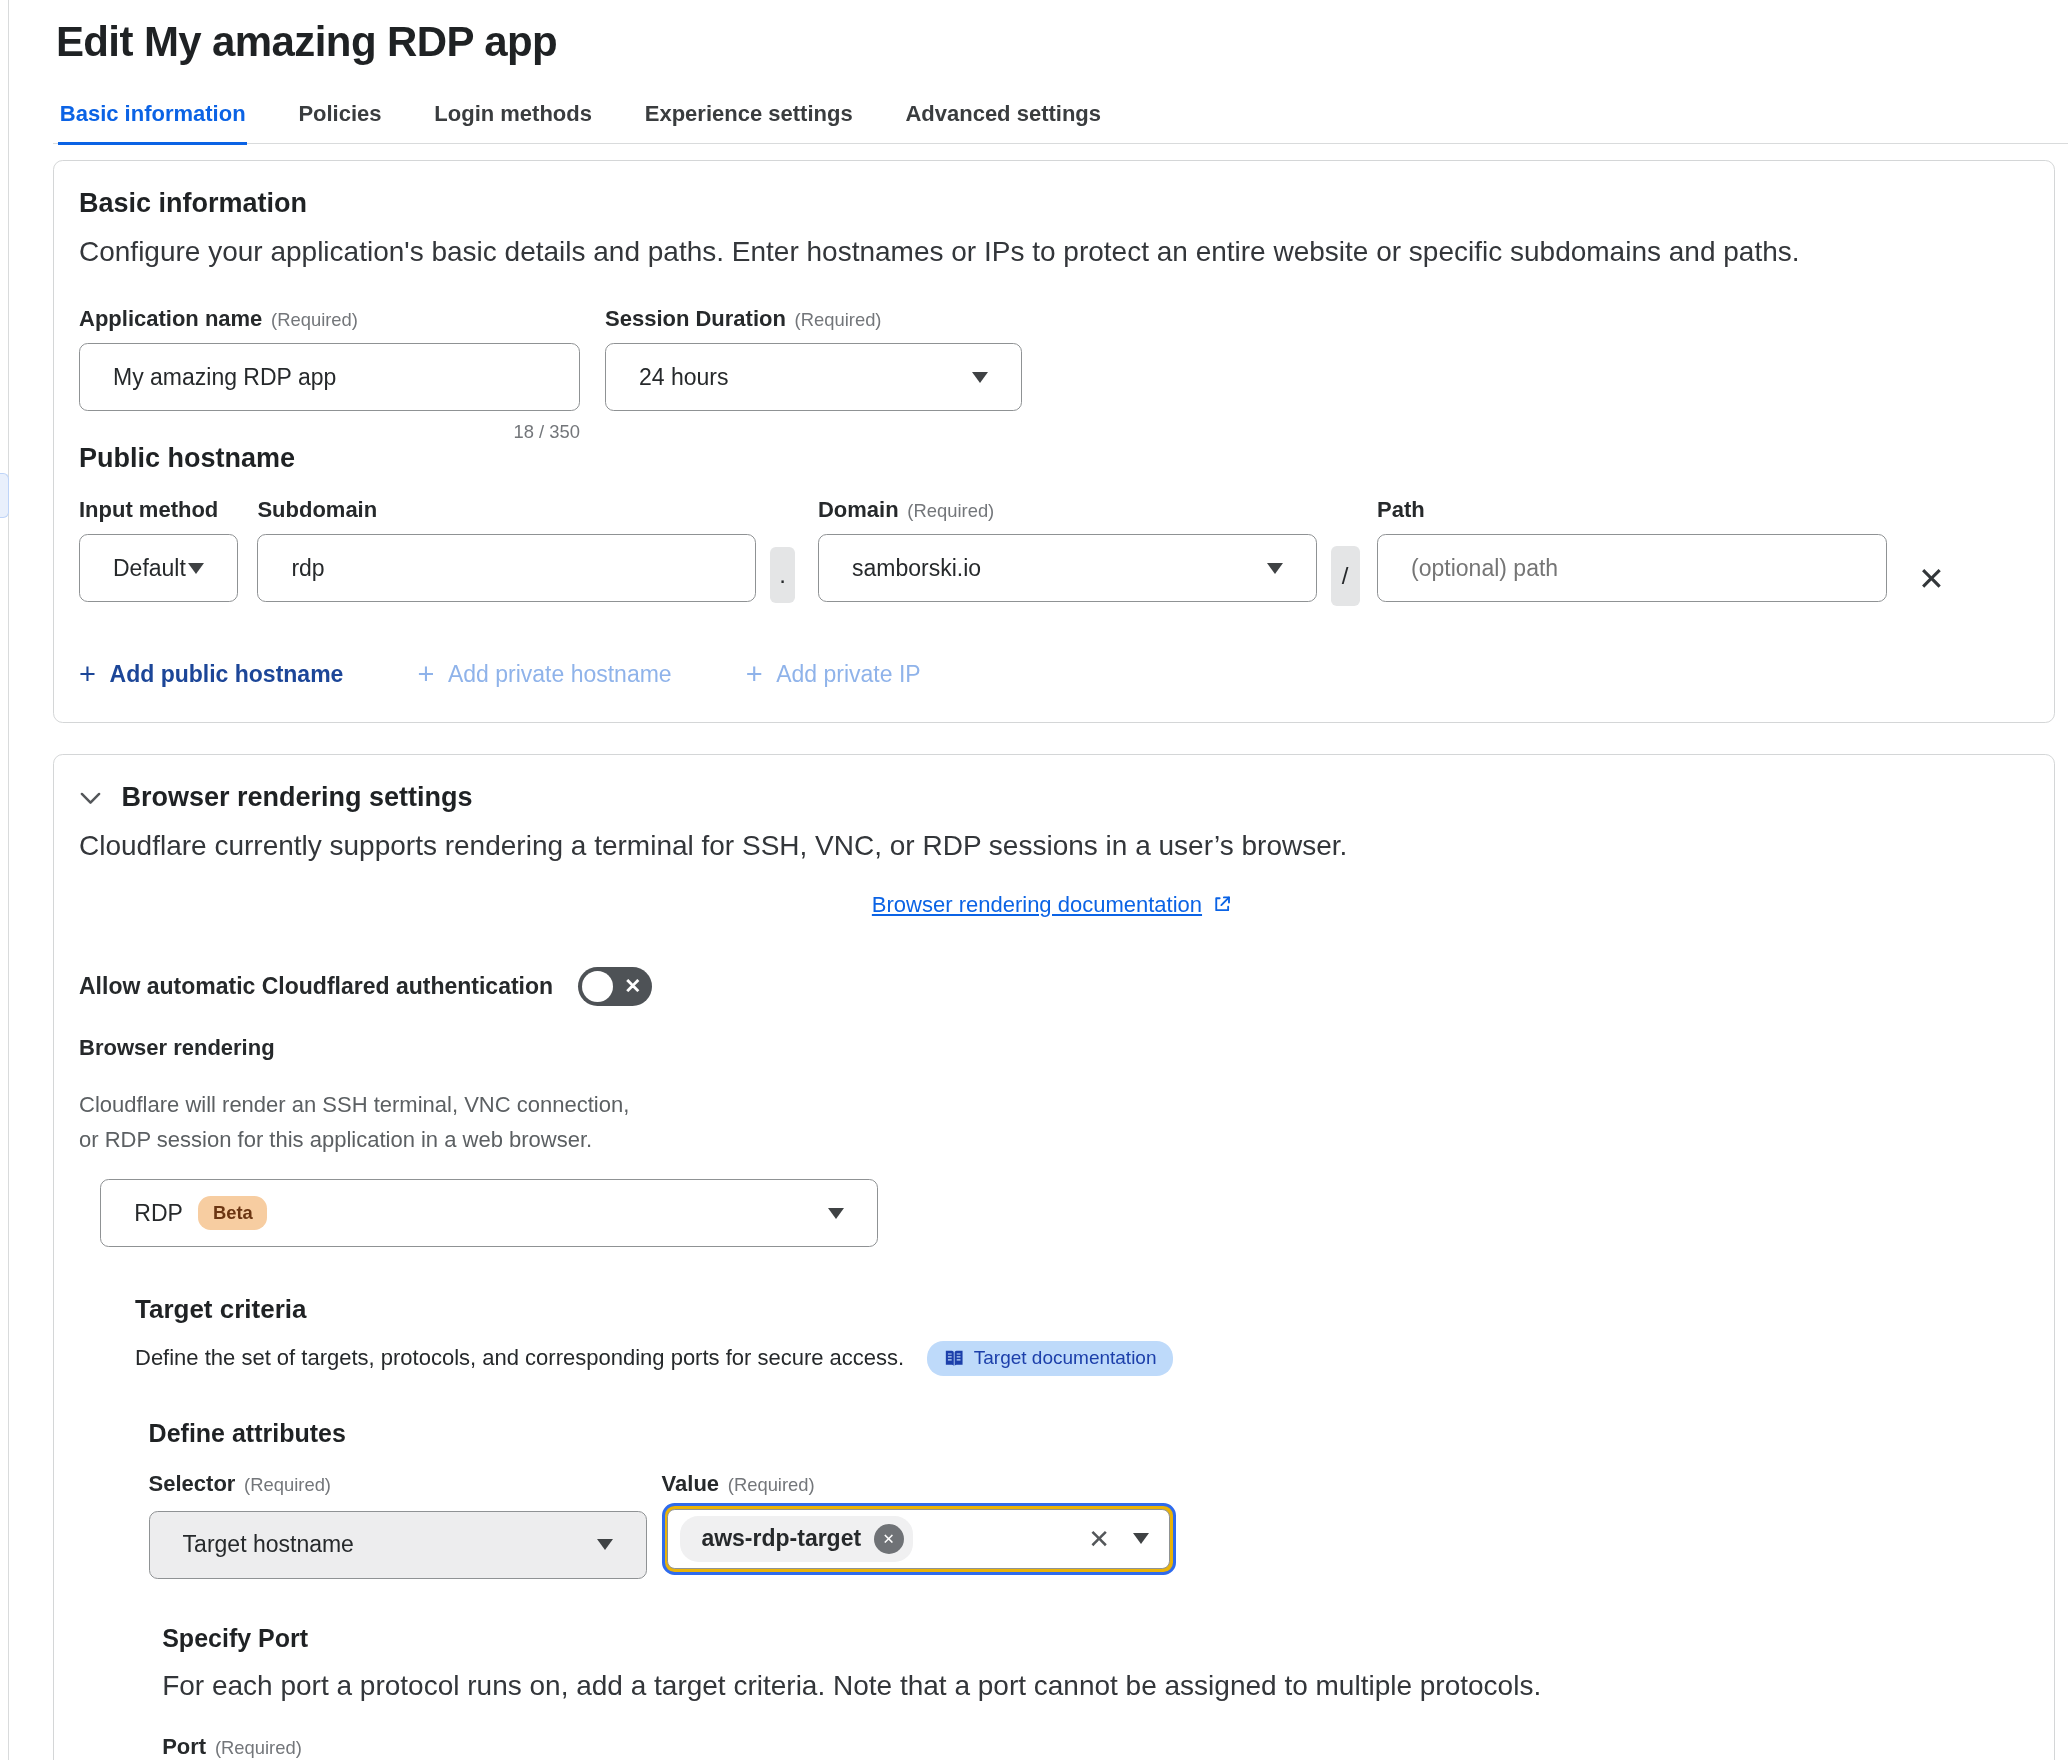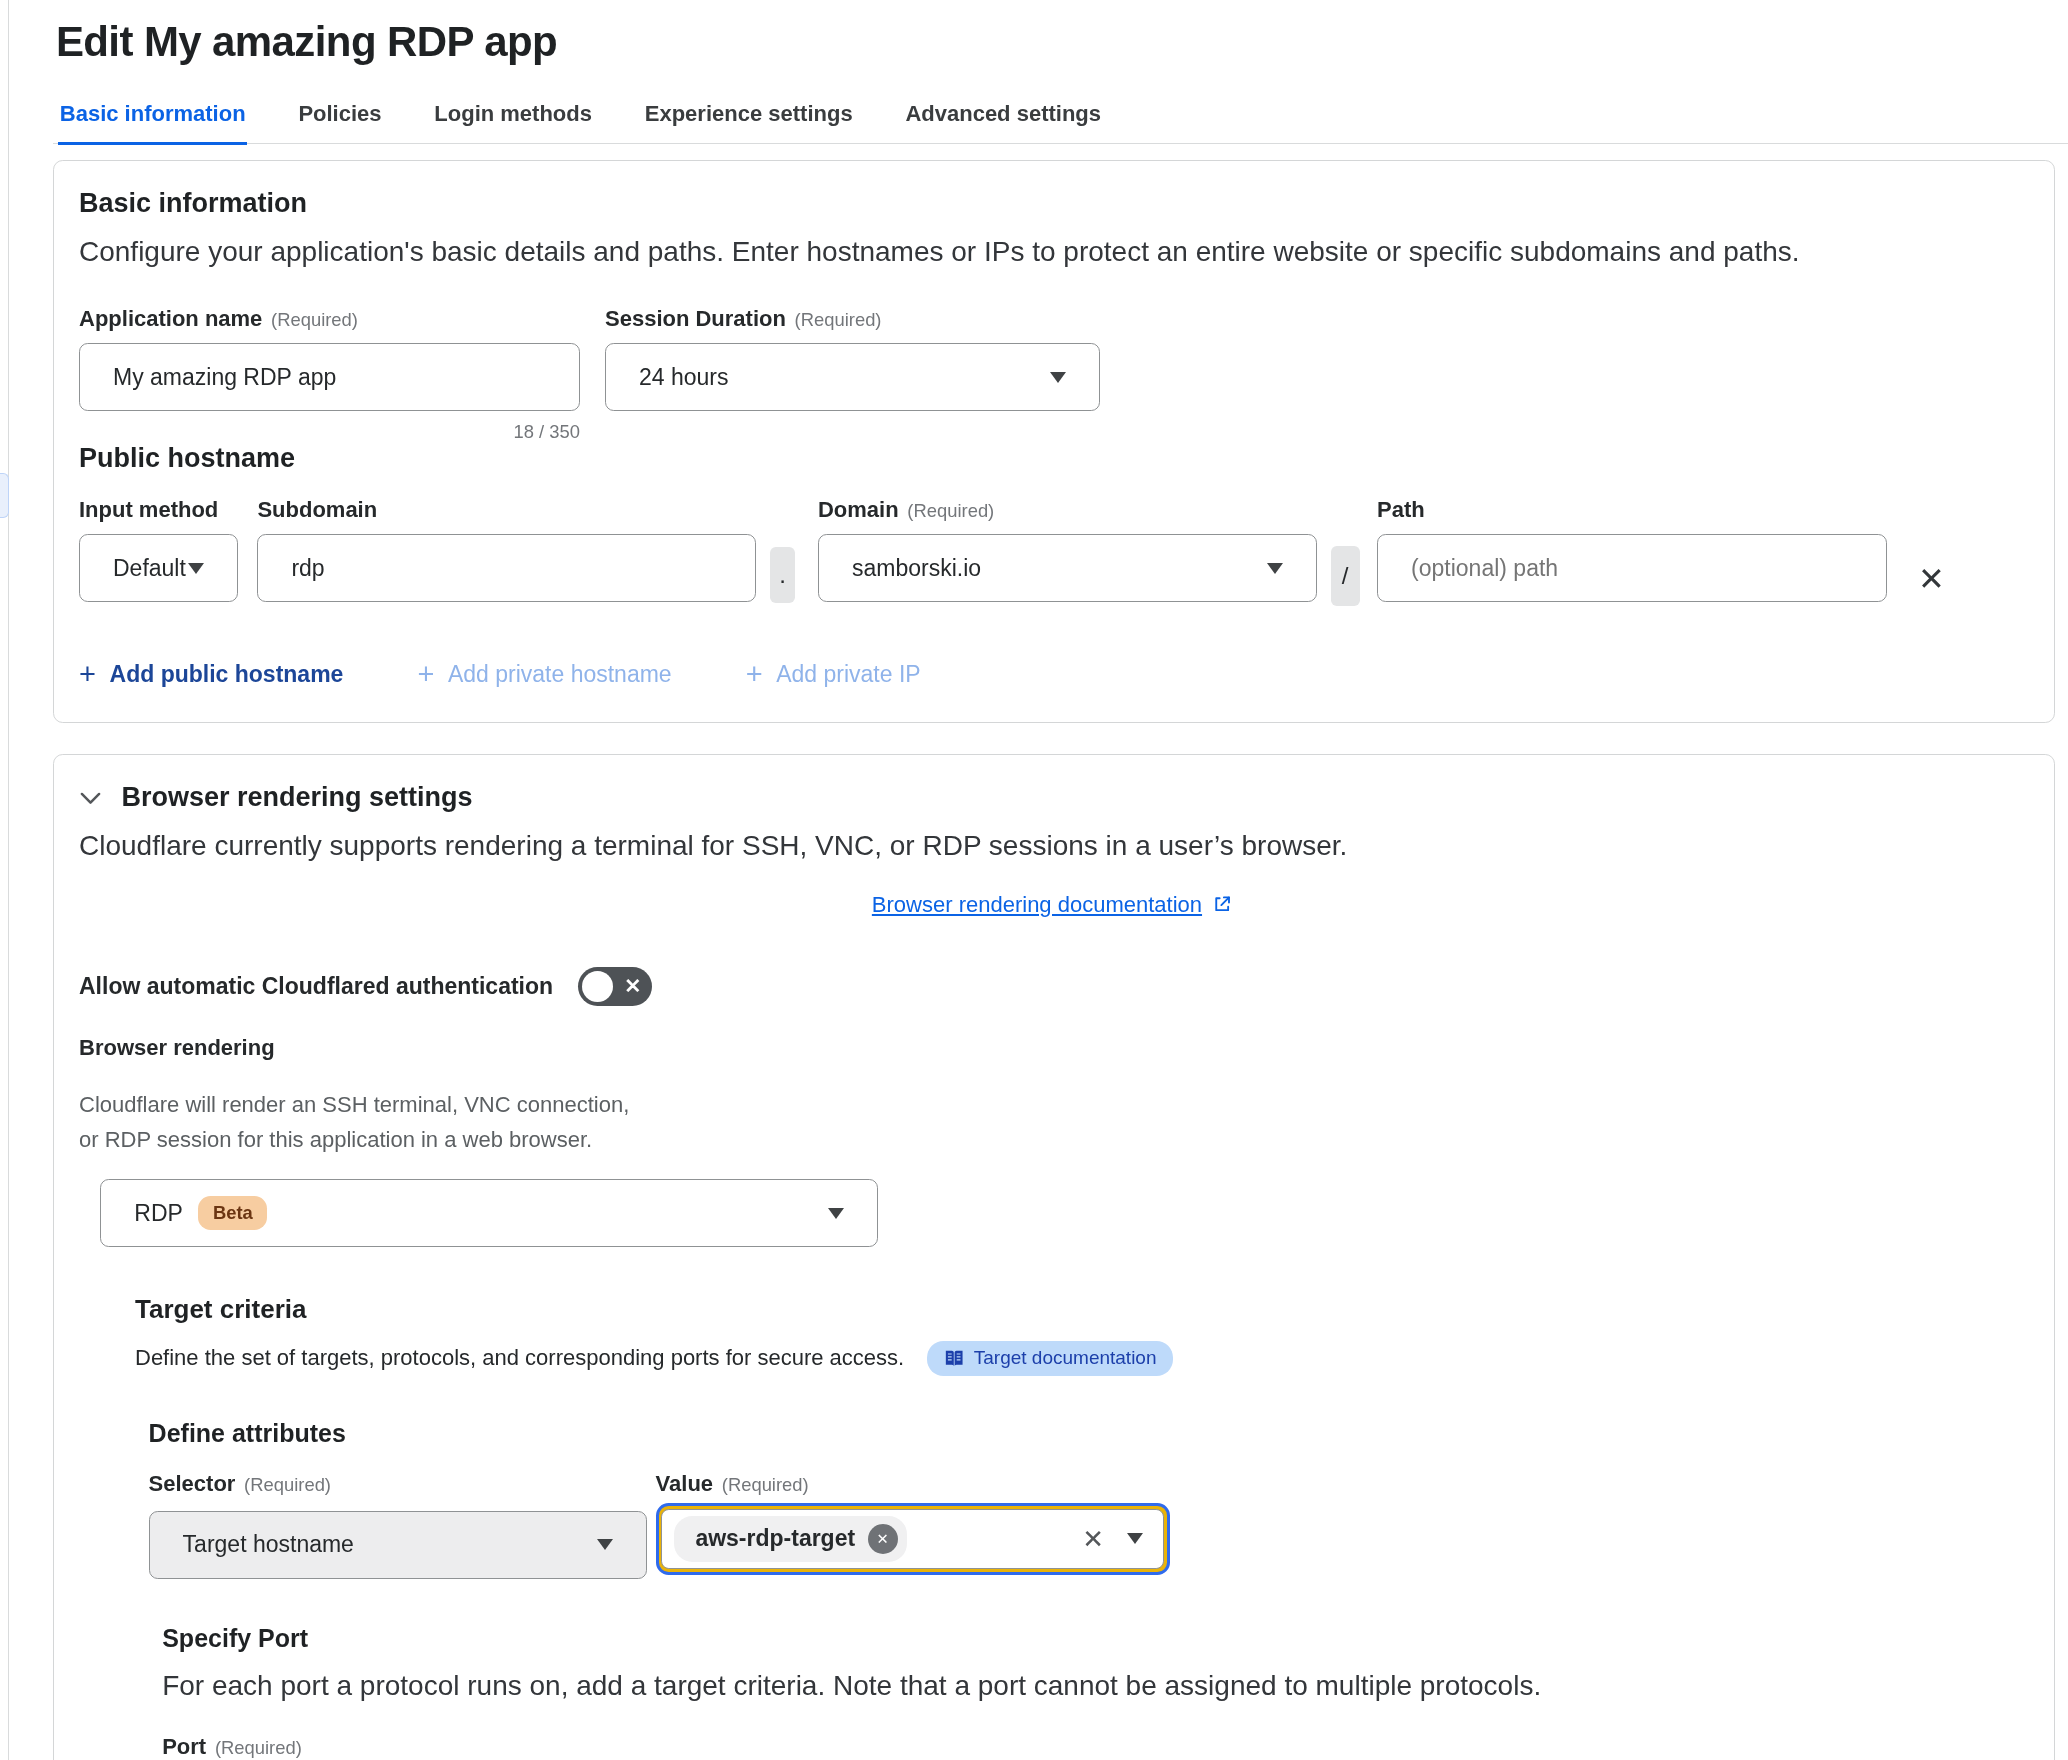--- a/index.html
+++ b/index.html
@@ -35,21 +35,21 @@
     height:68px; border:1.5px solid #8f9294; border-radius:8.7px; background:#fff;
     font-size:23px; color:#26292b; padding:0 33px; font-family:Liberation Sans, sans-serif;
   }
   .text-input { width:100%; outline:none; }
   .select { display:flex; align-items:center; justify-content:space-between; cursor:pointer; }
   .caret { width:0; height:0; border-left:8.7px solid transparent; border-right:8.7px solid transparent; border-top:11.6px solid #3f4244; flex:none; }
 
   .fields-row { display:flex; gap:25px; margin-top:35px; }
   .field-col .ctrl { margin-top:11.6px; }
   .col-appname { width:501px; }
-  .col-session { width:495px; }
+  .col-session { width:417px; }
   .counter { text-align:right; font-size:18.4px; color:#73767a; margin-top:9.7px; }
 
   .ph-heading { margin-top:39px; }
   .hostname-row { display:flex; margin-top:23px; }
   .hn-col .ctrl { margin-top:11.6px; }
   .w-inputmethod { width:159px; }
   .w-subdomain  { width:499px; margin-left:19.4px; }
   .w-domain     { width:499px; margin-left:23px; }
   .w-path       { width:510px; margin-left:17.5px; }
   .sep { align-self:flex-start; margin-top:50px; background:#e4e5e6; border-radius:5.8px;
@@ -87,21 +87,21 @@
   .target-section { margin-left:56px; margin-top:47px; }
   h3.sub-h { font-size:26px; font-weight:700; color:#1f2224; margin:0; }
   .target-desc-row { display:flex; align-items:center; margin-top:15.5px; flex-wrap:nowrap; }
   .badge-doc { display:inline-flex; align-items:center; gap:9.7px; background:#bedafa; color:#1c3faa;
                font-size:19px; font-weight:500; padding:6.8px 16.5px; border-radius:16.5px; margin-left:23px; cursor:pointer; white-space:nowrap; }
 
   .define-block { margin-left:13.6px; margin-top:43px; }
   .attr-row { display:flex; margin-top:23px; }
   .col-selector { width:498px; }
   .select.filled { background:#ededee; }
-  .col-value { margin-left:9px; width:514px; }
+  .col-value { margin-left:15px; width:514px; }
   .focus-ring { border:3.4px solid #2f6bed; border-radius:12.6px; padding:2.9px; margin-top:5.8px; background:#eab308; }
   .multiselect { border:1px solid #8f9294; border-radius:7.8px; height:60px; display:flex; align-items:center; padding:0 19.4px 0 11.6px; background:#fff; }
   .tag { display:flex; align-items:center; gap:12.6px; background:#f0f0f1; border-radius:18.4px; padding:7.8px 9.7px 7.8px 21.3px; }
   .tag-text { font-size:23px; font-weight:600; color:#26292b; }
   .tag-x { width:30px; height:30px; border-radius:50%; background:#6f7276; color:#fff; font-size:14.6px;
            display:flex; align-items:center; justify-content:center; border:none; cursor:pointer; padding:0; }
   .ms-spacer { flex:1; }
   .ms-clear { background:none; border:none; font-size:26px; color:#54575a; cursor:pointer; padding:0 5.8px; line-height:1; }
   .ms-caret { margin-left:17.5px; }
 

